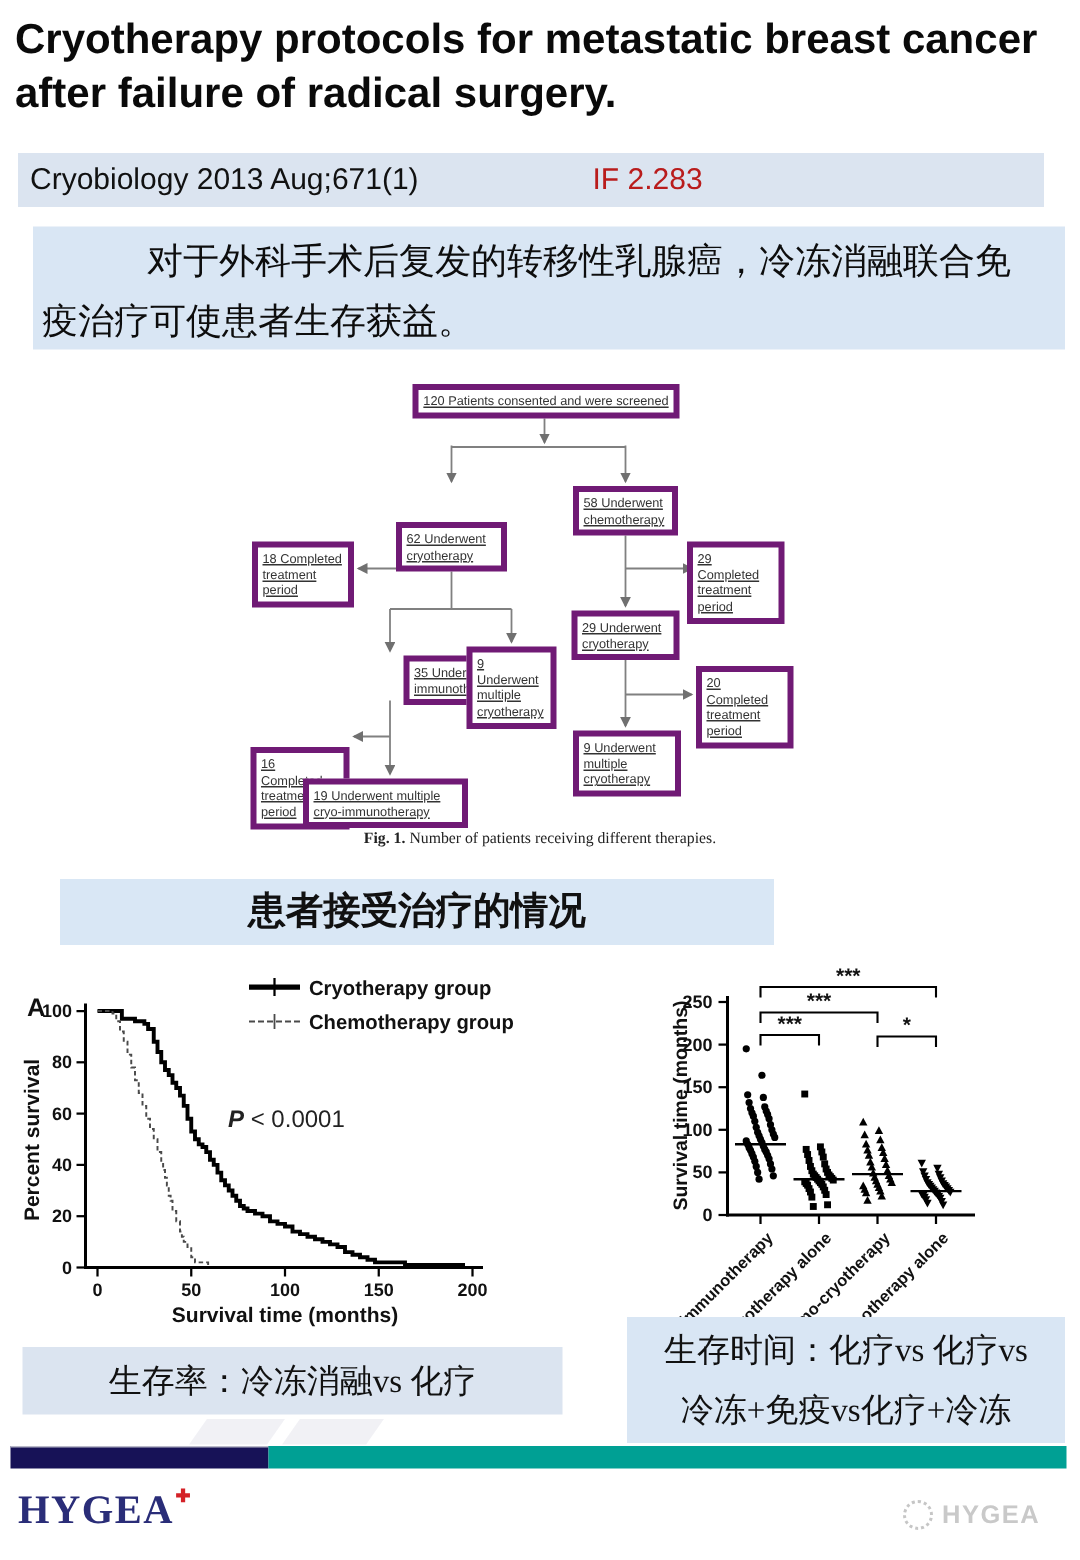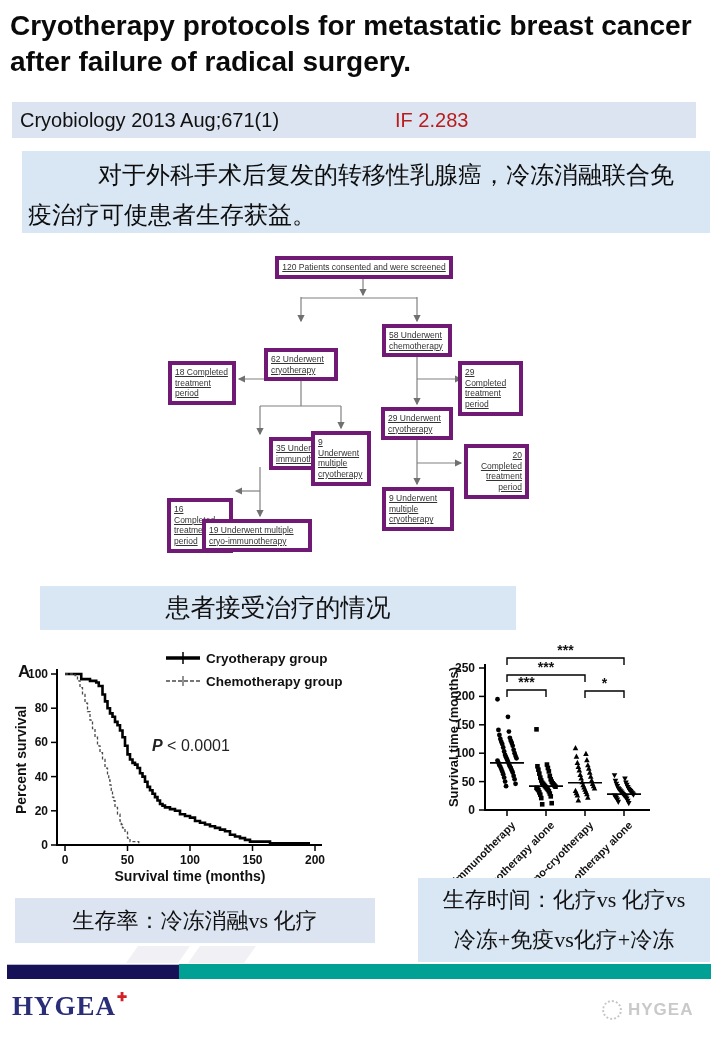--- a/index.html
+++ b/index.html
@@ -21,21 +21,21 @@
   #flowchart{left:150px;top:248px;width:420px;height:335px;}
   #fc-svg{position:absolute;left:0;top:0;}
   .fcbox{position:absolute;border:4px solid #701a75;background:#fff;color:#333;
          font-size:8.5px;line-height:1.25;padding:2px 3px;box-sizing:border-box;text-decoration:underline;}
   .fcbox.center{text-align:center;}
   #fc-caption{position:absolute;left:0;top:306px;width:420px;text-align:center;
       font-family:"Liberation Serif",serif;font-size:10.5px;color:#222;}
   #fc-caption b{font-weight:bold;}
   
   #section-banner{left:40px;top:586px;width:476px;height:44px;background:#d9e7f5;
-      text-align:center;line-height:44px;font-size:25px;color:#111;font-family:"Liberation Serif",serif;}
+      text-align:center;line-height:44px;font-size:25px;color:#111;font-family:"Liberation Serif",serif;font-weight:bold;}
   
   #km-wrap{left:10px;top:645px;width:380px;height:253px;}
   #scatter-wrap{left:430px;top:640px;width:290px;height:240px;}
   svg text{font-family:"Liberation Sans",sans-serif;}
   .tick{font-size:12px;font-weight:bold;fill:#111;}
   .axis-label{font-size:14px;font-weight:bold;fill:#111;}
   .axis-label-sm{font-size:13px;font-weight:bold;fill:#111;}
   .panel{font-size:17px;font-weight:bold;fill:#111;}
   .legend-t{font-size:13.5px;font-weight:bold;fill:#111;}
   .pval{font-size:16px;fill:#222;}
@@ -93,30 +93,33 @@
       <line x1="110" y1="158" x2="191" y2="158" stroke="#808080" stroke-width="1.2"></line>
       <line x1="110" y1="158" x2="110" y2="186" stroke="#808080" stroke-width="1.2" marker-end="url(#arw)"></line>
       <line x1="191" y1="158" x2="191" y2="180" stroke="#808080" stroke-width="1.2" marker-end="url(#arw)"></line>
       <line x1="110" y1="219" x2="110" y2="268" stroke="#808080" stroke-width="1.2" marker-end="url(#arw)"></line>
       <line x1="110" y1="243" x2="86" y2="243" stroke="#808080" stroke-width="1.2" marker-end="url(#arw)"></line>
       <line x1="267" y1="107" x2="267" y2="156" stroke="#808080" stroke-width="1.2" marker-end="url(#arw)"></line>
       <line x1="267" y1="131" x2="311" y2="131" stroke="#808080" stroke-width="1.2" marker-end="url(#arw)"></line>
       <line x1="267" y1="187" x2="267" y2="236" stroke="#808080" stroke-width="1.2" marker-end="url(#arw)"></line>
       <line x1="267" y1="215" x2="311" y2="215" stroke="#808080" stroke-width="1.2" marker-end="url(#arw)"></line>
     </svg>
+  <div id="fc-caption">
+    <b>Fig. 1.</b><span> Number of patients receiving different therapies.</span>
+  </div>
 <div class="fcbox center" style="left: 125px; top: 8px; width: 178px; min-height: 16px;">120 Patients consented and were screened</div>
     <div class="fcbox" style="left: 114px; top: 76px; width: 74px; min-height: 31px; margin-top: 24px;">62 Underwent cryotherapy</div>
     <div class="fcbox" style="left: 232px; top: 76px; width: 70px; min-height: 31px;">58 Underwent chemotherapy</div>
     <div class="fcbox" style="left: 18px; top: 113px; width: 68px; min-height: 40px;">18 Completed treatment period</div>
     <div class="fcbox" style="left: 308px; top: 113px; width: 65px; min-height: 42px;">29 Completed treatment period</div>
     <div class="fcbox" style="left: 231px; top: 159px; width: 72px; min-height: 28px;">29 Underwent cryotherapy</div>
     <div class="fcbox" style="left: 74px; top: 189px; width: 72px; min-height: 30px; margin-left: 45px;">35 Underwent immunotherapy</div>
     <div class="fcbox" style="left: 161px; top: 183px; width: 60px; min-height: 44px;">9 Underwent multiple cryotherapy</div>
     <div class="fcbox" style="left: 17px; top: 226px; width: 66px; min-height: 40px; margin-top: 24px;">16 Completed treatment period</div>
-    <div class="fcbox" style="left: 314px; top: 196px; width: 65px; min-height: 42px; text-align: right;">20 Completed treatment period</div>
+    <div class="fcbox" style="left: 314px; top: 196px; width: 65px; min-height: 42px;">20 Completed treatment period</div>
     <div class="fcbox" style="left: 232px; top: 239px; width: 72px; min-height: 44px;">9 Underwent multiple cryotherapy</div>
     <div class="fcbox" style="left: 52px; top: 271px; width: 110px; min-height: 28px;">19 Underwent multiple cryo-immunotherapy</div>
   </div>
 
 <div class="abs" id="section-banner">患者接受治疗的情况</div>
 
 <div class="abs" id="km-wrap">
   <svg id="km-svg" width="380" height="253">
       <line x1="47" y1="24" x2="47" y2="201" stroke="#000" stroke-width="2"></line>
       <line x1="46" y1="200" x2="312" y2="200" stroke="#000" stroke-width="2"></line>

